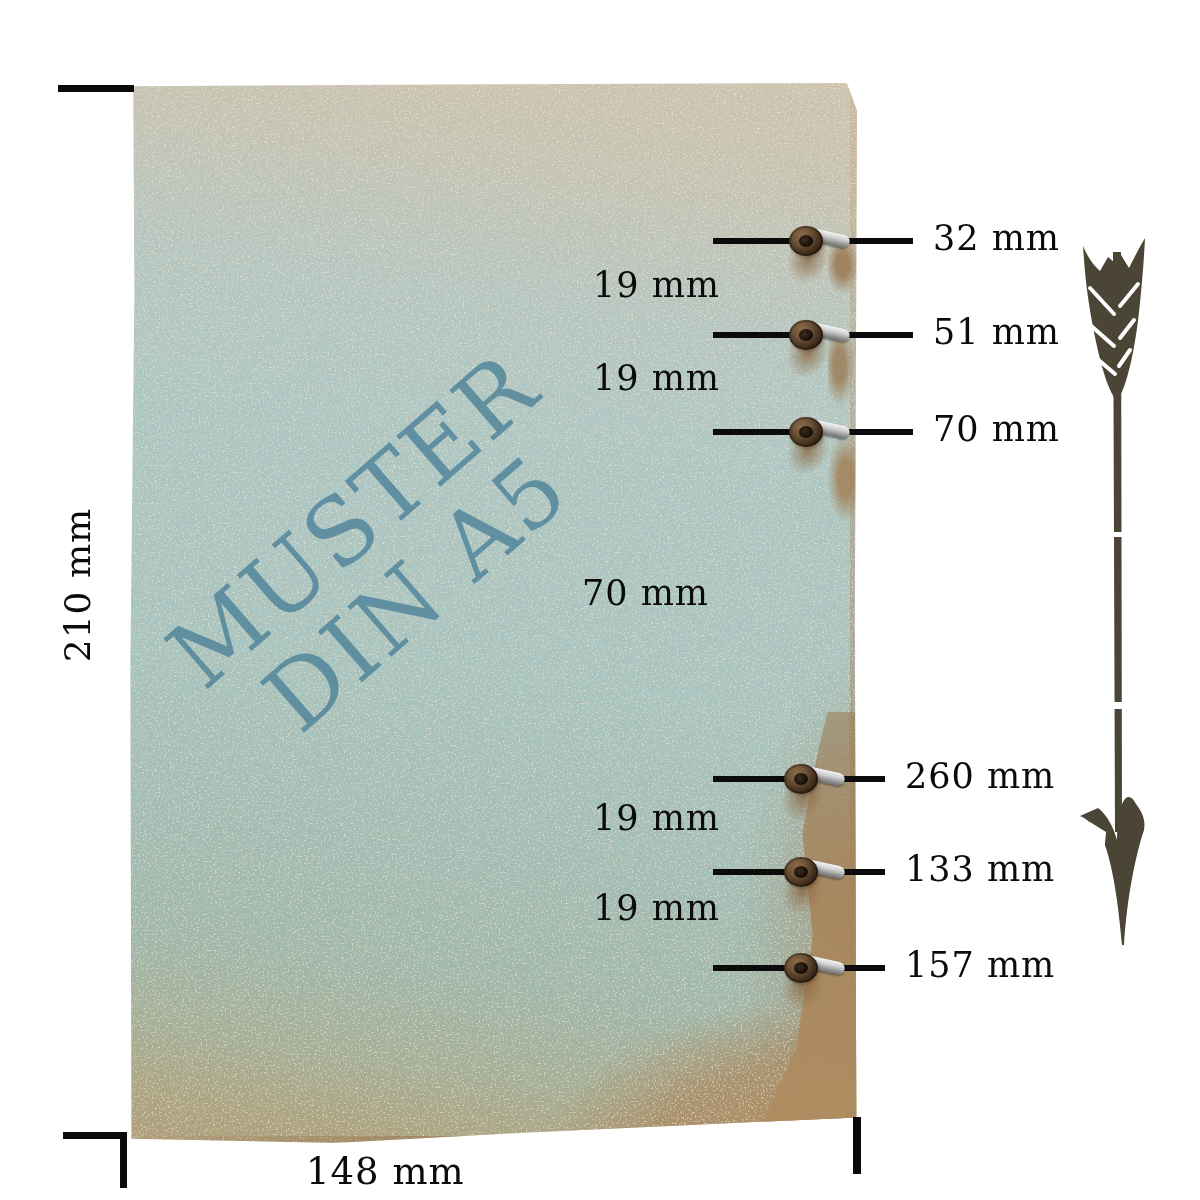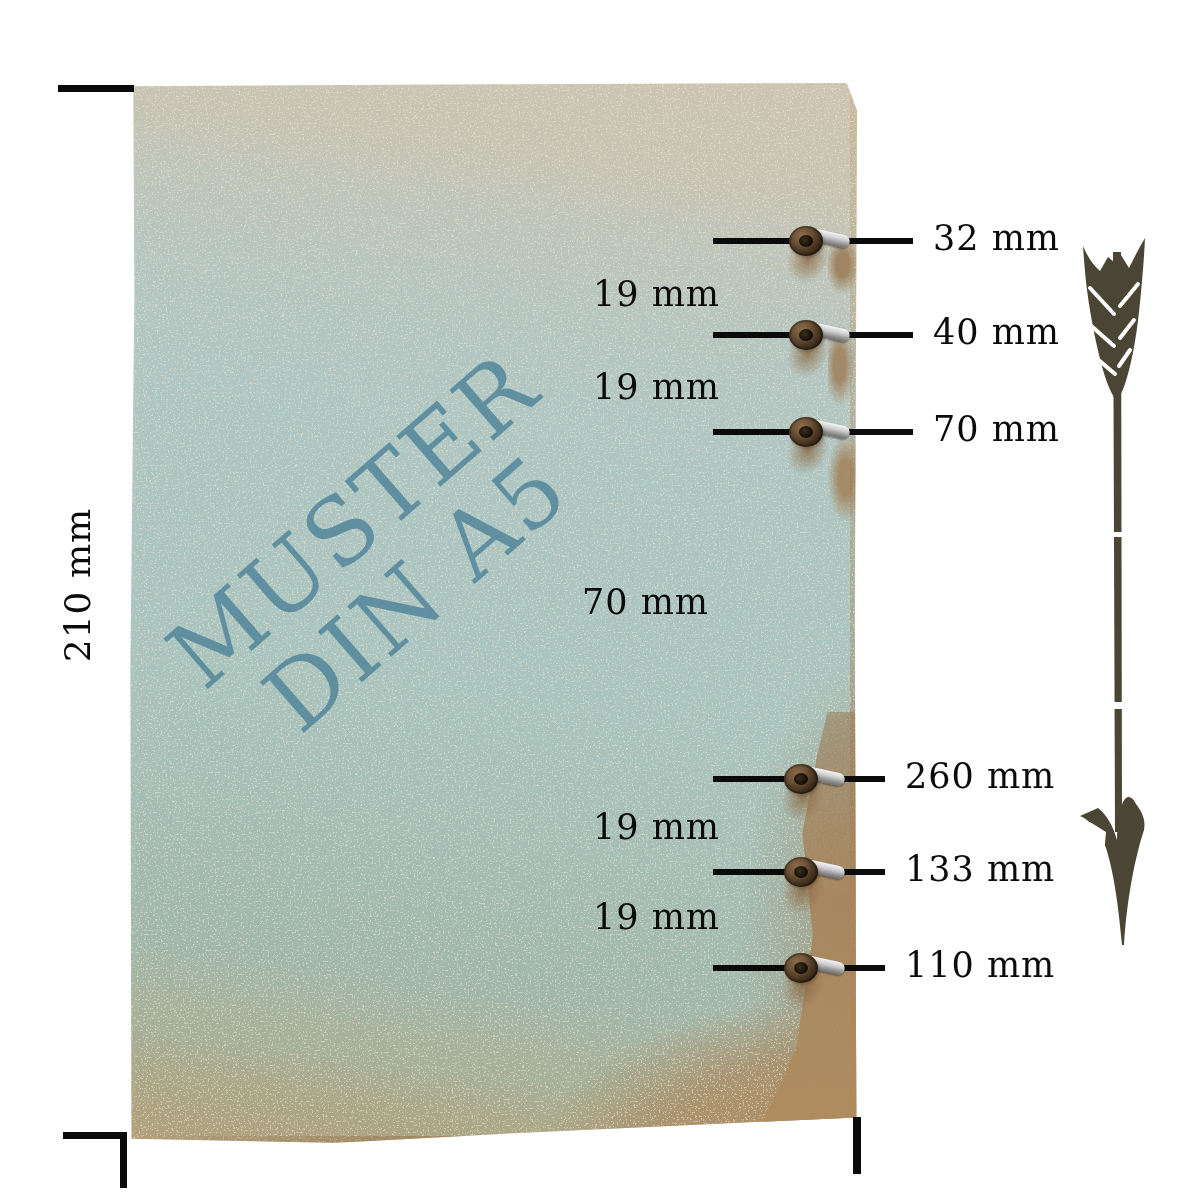--- a/index.html
+++ b/index.html
@@ -33,21 +33,21 @@
     background:linear-gradient(100deg, rgba(175,150,110,0) 28%, rgba(170,135,85,.5) 60%, rgba(165,125,75,.9) 92%);}
 
   
   #watermark{position:absolute;left:385px;top:557px;z-index:4;
     transform:translate(-50%,-50%) rotate(-41deg);
     font-size:92px;line-height:1.04;letter-spacing:3px;text-align:center;
     color:rgba(84,135,155,.88);white-space:nowrap;}
 
   
   .mlabel{position:absolute;font-size:35px;letter-spacing:1px;color:#0b0b0b;white-space:nowrap;z-index:8;}
-  .gap-label{left:var(--gx);top:var(--gy);margin-top:9px;}
+  .gap-label{left:var(--gx);top:var(--gy);}
   #height-label{left:77px;top:585px;transform:translate(-50%,-50%) rotate(-90deg);font-size:36px;}
   #width-label{left:306px;top:1150px;font-size:37px;}
 
   
   .tick{position:absolute;background:#0a0a0a;z-index:9;}
   #tick-top-left{left:58px;top:85px;width:76px;height:7px;}
   #tick-bottom-left-h{left:63px;top:1132px;width:64px;height:7px;}
   #tick-bottom-left-v{left:120px;top:1132px;width:7px;height:56px;}
   #tick-bottom-right-v{left:853px;top:1117px;width:8px;height:57px;}
 
@@ -120,21 +120,21 @@
     <div class="clip"></div>
     <div class="ring"></div>
     <span class="mlabel hole-label">32 mm</span>
   </div>
   <div class="hole h2">
     <div class="tear"></div>
     <div class="line-left"></div>
     <div class="line-right"></div>
     <div class="clip"></div>
     <div class="ring"></div>
-    <span class="mlabel hole-label">40 mm</span>
+    <span class="mlabel hole-label">51 mm</span>
   </div>
   <div class="hole h3">
     <div class="tear"></div>
     <div class="line-left"></div>
     <div class="line-right"></div>
     <div class="clip"></div>
     <div class="ring"></div>
     <span class="mlabel hole-label">70 mm</span>
   </div>
   <div class="hole h4">
@@ -152,29 +152,30 @@
     <div class="clip"></div>
     <div class="ring"></div>
     <span class="mlabel hole-label">133 mm</span>
   </div>
   <div class="hole h6">
     <div class="tear"></div>
     <div class="line-left"></div>
     <div class="line-right"></div>
     <div class="clip"></div>
     <div class="ring"></div>
-    <span class="mlabel hole-label">110 mm</span>
+    <span class="mlabel hole-label">157 mm</span>
   </div>
 
   <div class="tick" id="tick-top-left"></div>
   <div class="tick" id="tick-bottom-left-h"></div>
   <div class="tick" id="tick-bottom-left-v"></div>
   <div class="tick" id="tick-bottom-right-v"></div>
 
   <span class="mlabel" id="height-label">210 mm</span>
+  <span class="mlabel" id="width-label">148 mm</span>
 
   <svg id="arrow" viewBox="0 0 114 726" xmlns="http://www.w3.org/2000/svg">
     <g fill="#4a4534">
 
       <path d="M13 14 C18 26 24 34 30 39 L38 25 L45 31 L51 23 L59 36 C64 26 69 16 75 6
                C74 28 72 52 69 80 C66 108 61 134 55 152 C52 160 49 166 47 170
                C42 163 37 152 33 138 C27 117 21 88 17 58 C15 42 14 28 13 14 Z"></path>
 
       <path d="M43 20 L51 20 L52 600 L45 600 Z"></path>
 

